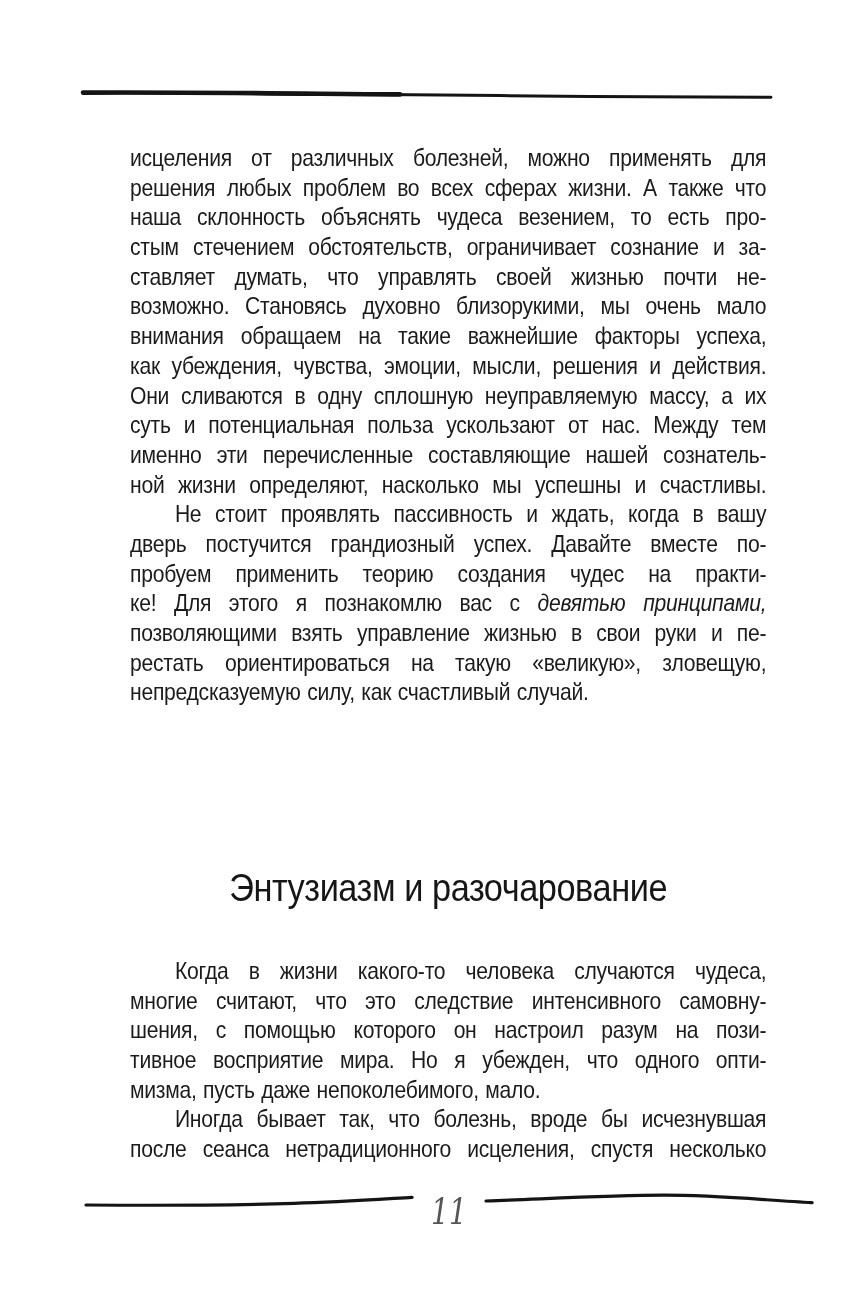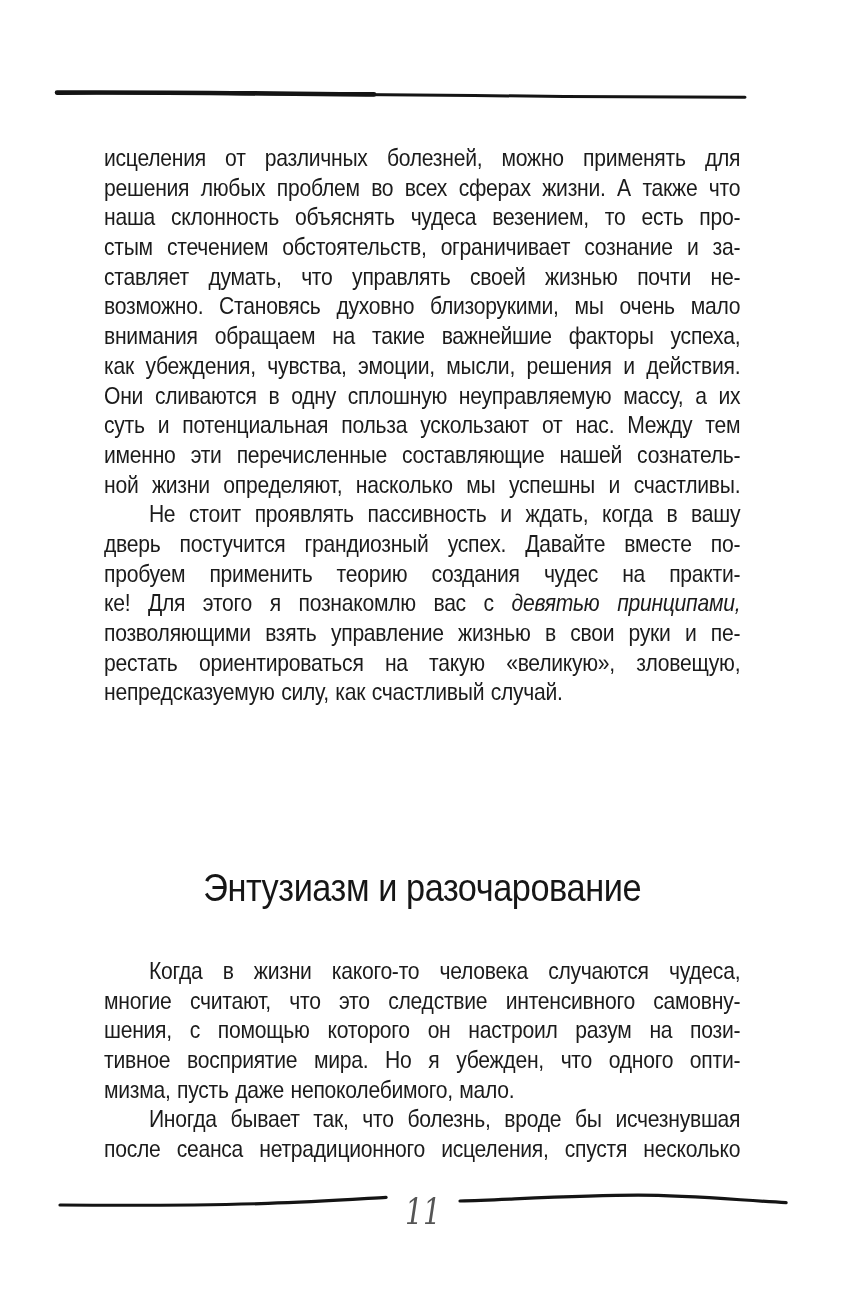--- a/index.html
+++ b/index.html
@@ -4,21 +4,21 @@
 <style>
   html, body { margin: 0; padding: 0; }
   body {
     width: 844px; height: 1311px;
     background: #ffffff;
     font-family: "Liberation Sans", sans-serif;
     color: #1b1b1b;
     position: relative;
     overflow: hidden;
   }
-  .page { position: absolute; inset: 0; }
+  .page { position: absolute; inset: 0; margin-left: 26px; }
 
   
   .top-rule { position: absolute; left: 54px; top: 87px; width: 694px; height: 18px; }
 
   
   .textblock {
     position: absolute;
     left: 104px;
     width: 723px;
     transform: scaleX(0.88);

